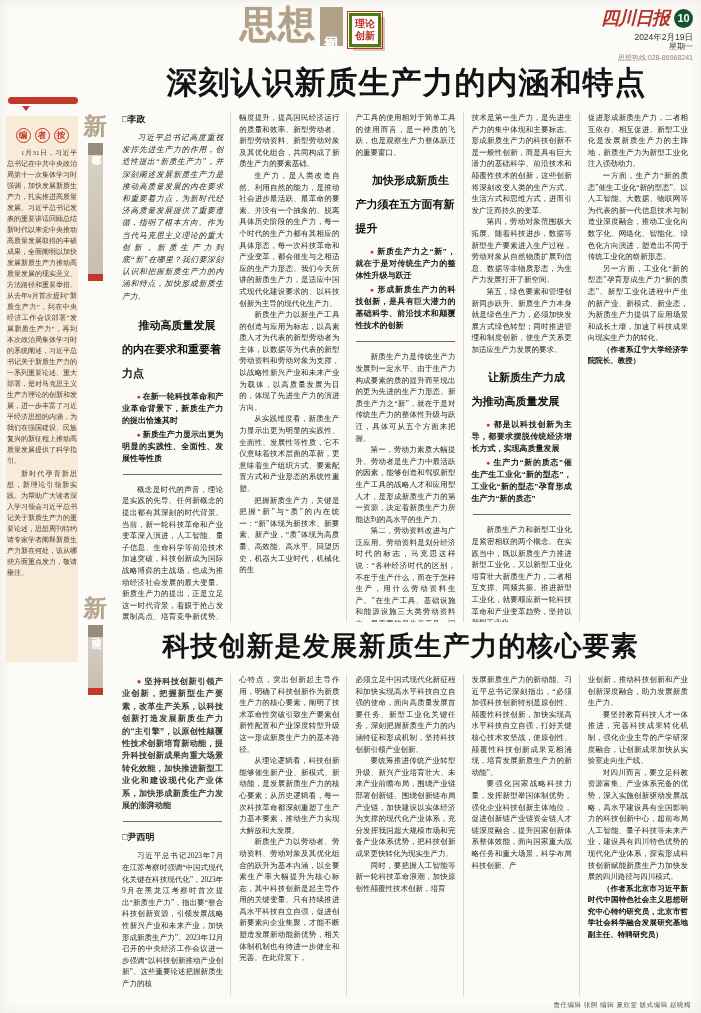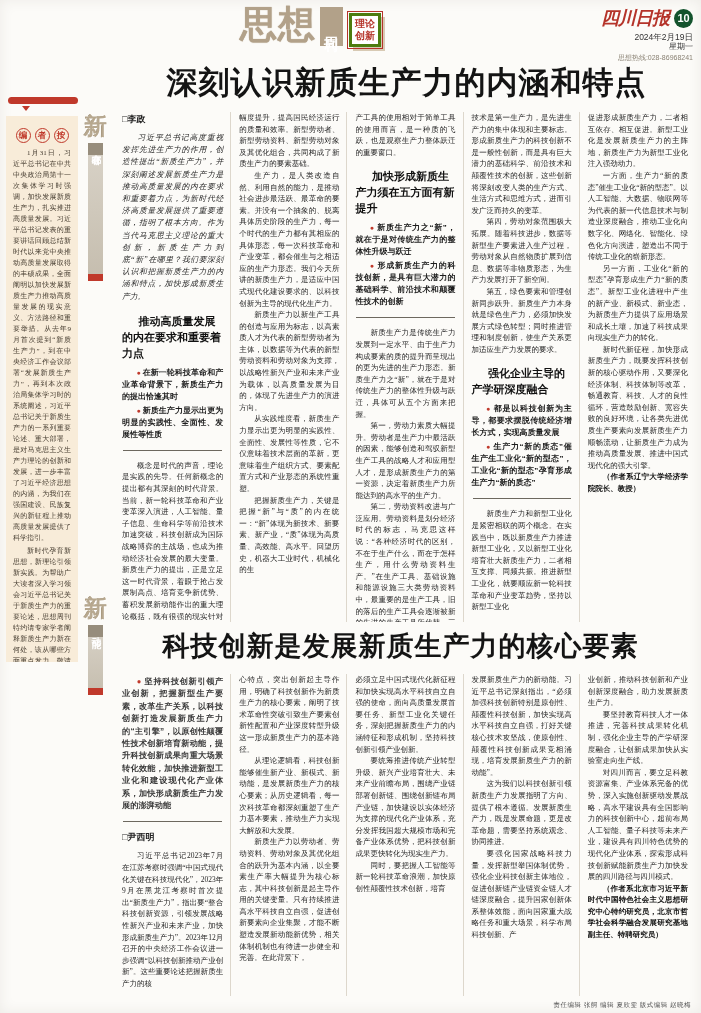--- a/index.html
+++ b/index.html
@@ -26,21 +26,21 @@
   .mast-hotline{font-size:7px;color:#8a8274;line-height:9px;margin-top:2px;}
   
   .headline1{position:absolute;left:118px;top:62px;width:577px;text-align:center;
              font-size:31px;font-weight:900;color:#141414;letter-spacing:1px;margin:0;}
   .headline2{position:absolute;left:112px;top:628px;width:577px;text-align:center;
              font-size:27px;font-weight:900;color:#141414;letter-spacing:1px;margin:0;}
   
   .note-pill{position:absolute;left:8px;top:97px;width:70px;height:7px;background:#c0392b;border-radius:4px;}
   .note-pill:after{content:"";position:absolute;left:14px;top:9px;border:4px solid transparent;border-top:5px solid #c0392b;}
   .note-box{position:absolute;left:6px;top:116px;width:72px;height:546px;background:#f8ecd9;
-            box-sizing:border-box;padding:8px 7px;overflow:hidden;}
+            box-sizing:border-box;padding:8px 1px;overflow:hidden;}
   .note-label{text-align:center;margin-bottom:5px;white-space:nowrap;}
   .circ{display:inline-block;width:13px;height:13px;border:1px solid #c0392b;border-radius:50%;
         color:#c0392b;font-size:8.5px;line-height:13px;text-align:center;margin:0 2px;font-weight:bold;}
   .note-para{margin:0 0 2px;font-size:7px;line-height:11px;text-align:justify;text-indent:2em;
              color:#433a2e;font-family:"Liberation Serif",serif;}
   
   .vtag{position:absolute;left:84px;width:22px;text-align:center;}
   .vtag-char{font-family:"Liberation Serif",serif;font-size:23px;line-height:26px;color:#b7a88f;
              font-weight:bold;text-shadow:0.5px 0.5px 0 #fff,-0.5px -0.5px 0 #9c8d74;}
   .vtag-bar{width:15px;margin:3px auto 0;background:linear-gradient(#d9d3c8,#c5bdae);
@@ -50,21 +50,21 @@
   .vtag-red{margin-top:auto;width:100%;height:7px;background:#c0392b;}
   
   .art{position:absolute;left:114px;width:581px;display:flex;}
   .art1{top:112px;height:510px;}
   .art2{top:674px;height:322px;}
   .col{width:20%;box-sizing:border-box;padding:0 7px 0 8px;overflow:hidden;height:100%;}
   .col + .col{border-left:1px solid #ddd7cc;}
   .byline{font-size:9px;font-weight:bold;color:#222;margin:1px 0 6px;}
   .intro-para{margin:0;font-style:italic;font-family:"Liberation Serif",serif;font-size:7.8px;
               line-height:12.2px;text-align:justify;text-indent:2em;color:#1f1f1f;}
-  .subhead{font-size:11px;font-weight:bold;line-height:16px;margin:10px 0 6px;color:#111;text-indent:1.5em;}
+  .subhead{font-size:11px;font-weight:bold;line-height:24px;margin:10px 0 6px;color:#111;text-indent:1.5em;}
   .para{margin:0;font-size:7.5px;line-height:11.6px;text-align:justify;text-indent:2em;
         color:#262626;font-family:"Liberation Serif",serif;}
   .cont .para:first-child,.cont > p:first-child{text-indent:0;}
   .bullet{margin:2px 0;font-size:8px;line-height:12px;font-weight:bold;color:#1c1c1c;
           text-align:justify;text-indent:1.8em;}
   .bullet::before{content:"● ";color:#c0392b;font-size:7px;}
   .rule{border:none;border-top:1px solid #6d685f;margin:9px 1px;}
   .lead{margin:2px 0 0;font-size:8.2px;line-height:12.4px;font-weight:bold;color:#3a3a3a;
         text-align:justify;text-indent:1.8em;}
   .lead::before{content:"● ";color:#c0392b;font-size:7.5px;}
@@ -159,36 +159,35 @@
           <p class="para">第一，劳动力素质大幅提升。劳动者是生产力中最活跃的因素，能够创造和驾驭新型生产工具的战略人才和应用型人才，是形成新质生产力的第一资源，决定着新质生产力所能达到的高水平的生产力。</p>
           <p class="para">第二，劳动资料改进与广泛应用。劳动资料是划分经济时代的标志，马克思这样说：“各种经济时代的区别，不在于生产什么，而在于怎样生产，用什么劳动资料生产。”在生产工具、基础设施和能源设施三大类劳动资料中，最重要的是生产工具，旧的落后的生产工具会逐渐被新的先进的生产工具所代替，三次工业革命就表现为生产工具的飞跃猛进。</p>
         </div>
     </div>
     <div class="col">
       <div class="cont">
           <p class="para">技术是第一生产力，是先进生产力的集中体现和主要标志。形成新质生产力的科技创新不是一般性创新，而是具有巨大潜力的基础科学、前沿技术和颠覆性技术的创新，这些创新将深刻改变人类的生产方式、生活方式和思维方式，进而引发广泛而持久的变革。</p>
           <p class="para">第四，劳动对象范围极大拓展。随着科技进步，数据等新型生产要素进入生产过程，劳动对象从自然物质扩展到信息、数据等非物质形态，为生产力发展打开了新空间。</p>
           <p class="para">第五，绿色要素和管理创新同步跃升。新质生产力本身就是绿色生产力，必须加快发展方式绿色转型；同时推进管理和制度创新，使生产关系更加适应生产力发展的要求。</p>
         </div>
-      <h3 class="subhead">强化企业主导的产学研深度融合</h3>
+      <h3 class="subhead">让新质生产力成为推动高质量发展</h3>
       <div>
           <p class="bullet">都是以科技创新为主导，都要求摆脱传统经济增长方式，实现高质量发展</p>
           <p class="bullet">生产力“新的质态”催生产生工业化“新的型态”，工业化“新的型态”孕育形成生产力“新的质态”</p>
         </div>
       <hr class="rule">
       <div>
           <p class="para">新质生产力和新型工业化是紧密相联的两个概念。在实践当中，既以新质生产力推进新型工业化，又以新型工业化培育壮大新质生产力，二者相互支撑、同频共振。推进新型工业化，就要顺应新一轮科技革命和产业变革趋势，坚持以新型工业化</p>
         </div>
     </div>
     <div class="col">
       <div class="cont">
           <p class="para">促进形成新质生产力，二者相互依存、相互促进。新型工业化是发展新质生产力的主阵地，新质生产力为新型工业化注入强劲动力。</p>
           <p class="para">一方面，生产力“新的质态”催生工业化“新的型态”。以人工智能、大数据、物联网等为代表的新一代信息技术与制造业深度融合，推动工业化向数字化、网络化、智能化、绿色化方向演进，塑造出不同于传统工业化的崭新形态。</p>
           <p class="para">另一方面，工业化“新的型态”孕育形成生产力“新的质态”。新型工业化进程中产生的新产业、新模式、新业态，为新质生产力提供了应用场景和成长土壤，加速了科技成果向现实生产力的转化。</p>
-          <p class="para">新时代新征程，加快形成新质生产力，既要发挥科技创新的核心驱动作用，又要深化经济体制、科技体制等改革，畅通教育、科技、人才的良性循环，营造鼓励创新、宽容失败的良好环境，让各类先进优质生产要素向发展新质生产力顺畅流动，让新质生产力成为推动高质量发展、推进中国式现代化的强大引擎。</p>
         </div>
       <p class="para author-note">（作者系辽宁大学经济学院院长、教授）</p>
     </div>
   </section>
 
   <h2 class="headline2">科技创新是发展新质生产力的核心要素</h2>
 
   <section class="art art2">
     <div class="col">
       <p class="lead">坚持科技创新引领产业创新，把握新型生产要素，改革生产关系，以科技创新打造发展新质生产力的“主引擎”，以原创性颠覆性技术创新培育新动能，提升科技创新成果向重大场景转化效能，加快推进新型工业化和建设现代化产业体系，加快形成新质生产力发展的澎湃动能</p>
@@ -208,21 +207,20 @@
     <div class="col">
       <div class="cont">
           <p class="para">必须立足中国式现代化新征程和加快实现高水平科技自立自强的使命，面向高质量发展首要任务、新型工业化关键任务，深刻把握新质生产力的内涵特征和形成机制，坚持科技创新引领产业创新。</p>
           <p class="para">要统筹推进传统产业转型升级、新兴产业培育壮大、未来产业前瞻布局，围绕产业链部署创新链、围绕创新链布局产业链，加快建设以实体经济为支撑的现代化产业体系，充分发挥我国超大规模市场和完备产业体系优势，把科技创新成果更快转化为现实生产力。</p>
           <p class="para">同时，要把握人工智能等新一轮科技革命浪潮，加快原创性颠覆性技术创新，培育</p>
         </div>
     </div>
     <div class="col">
       <div class="cont">
           <p class="para">发展新质生产力的新动能。习近平总书记深刻指出，“必须加强科技创新特别是原创性、颠覆性科技创新，加快实现高水平科技自立自强，打好关键核心技术攻坚战，使原创性、颠覆性科技创新成果竞相涌现，培育发展新质生产力的新动能”。</p>
-          <p class="para">这为我们以科技创新引领新质生产力发展指明了方向、提供了根本遵循。发展新质生产力，既是发展命题，更是改革命题，需要坚持系统观念、协同推进。</p>
           <p class="para">要强化国家战略科技力量，发挥新型举国体制优势，强化企业科技创新主体地位，促进创新链产业链资金链人才链深度融合，提升国家创新体系整体效能，面向国家重大战略任务和重大场景，科学布局科技创新、产</p>
         </div>
     </div>
     <div class="col">
       <div class="cont">
           <p class="para">业创新，推动科技创新和产业创新深度融合，助力发展新质生产力。</p>
           <p class="para">要坚持教育科技人才一体推进，完善科技成果转化机制，强化企业主导的产学研深度融合，让创新成果加快从实验室走向生产线。</p>
           <p class="para">对四川而言，要立足科教资源富集、产业体系完备的优势，深入实施创新驱动发展战略，高水平建设具有全国影响力的科技创新中心，超前布局人工智能、量子科技等未来产业，建设具有四川特色优势的现代化产业体系，探索形成科技创新赋能新质生产力加快发展的四川路径与四川模式。</p>
         </div>
       <p class="para author-note">（作者系北京市习近平新时代中国特色社会主义思想研究中心特约研究员，北京市哲学社会科学融合发展研究基地副主任、特聘研究员）</p>

